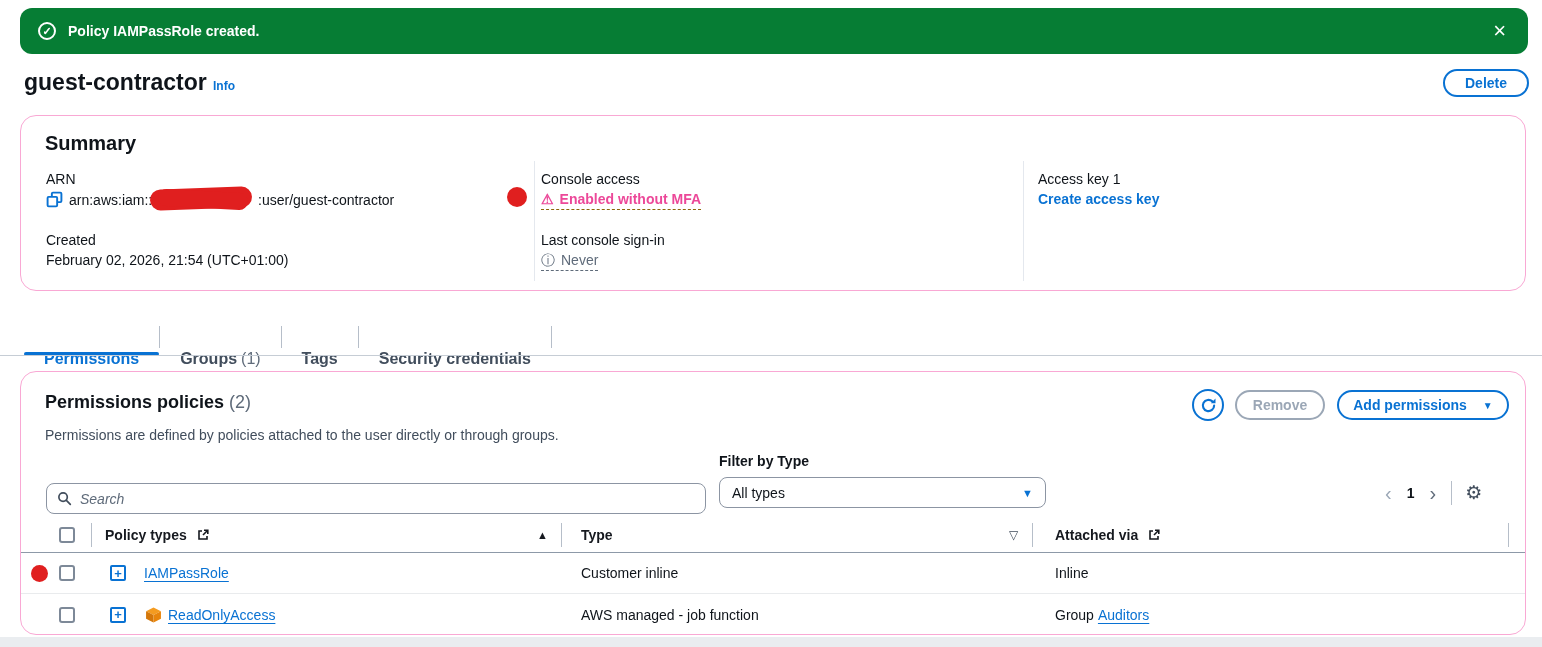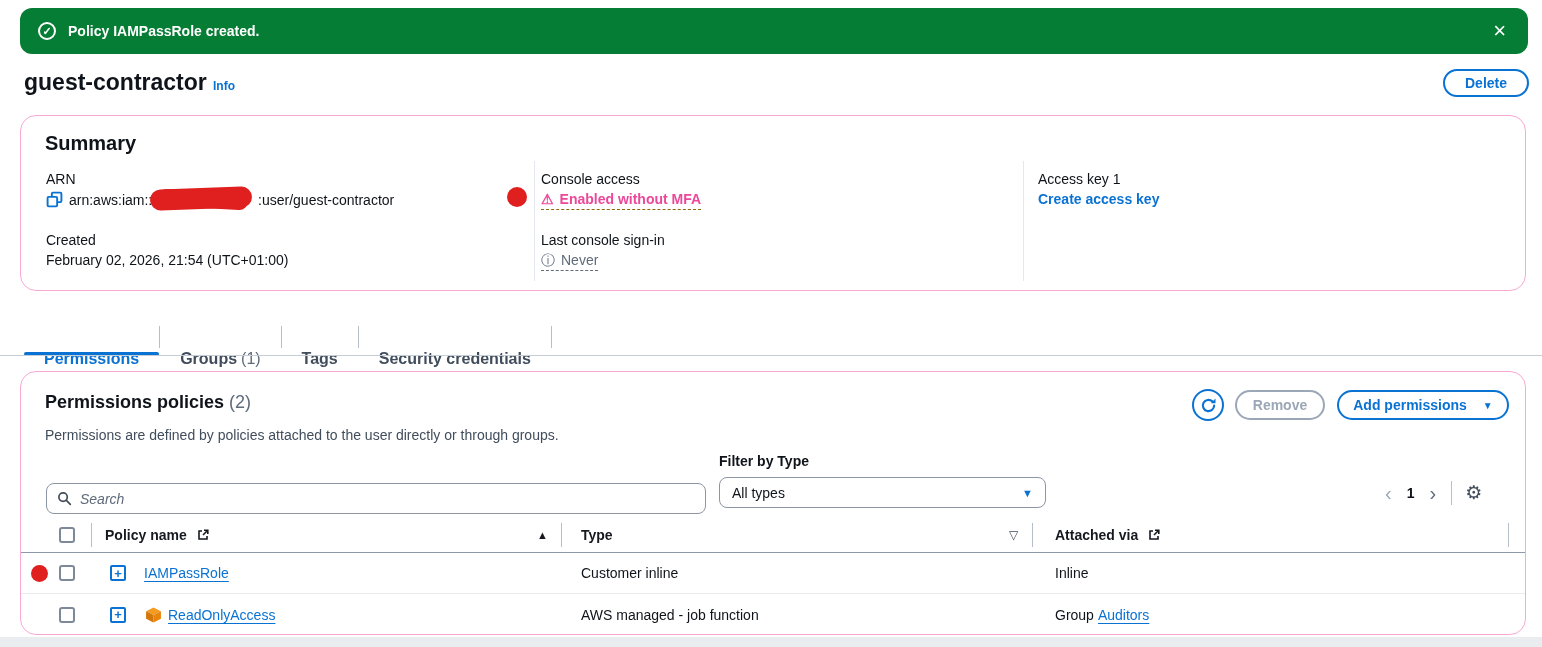--- a/index.html
+++ b/index.html
@@ -207,21 +207,21 @@
     <span class="pg-divider"></span>
     <span class="gear">⚙</span>
   </div>
 
   <div class="abs thead">
     <div class="cell" style="left:38px;">
         <div class="checkbox"></div>
       </div>
     <div class="v-div" style="left:70px;"></div>
     <div class="cell th-text" style="left:84px;">
-      <span>Policy name</span>
+      <span>Policy types</span>
       <span style="margin-left:6px; display:inline-flex; vertical-align:-1px;">
         <svg width="12" height="12" viewBox="0 0 12 12">
             <path d="M5 2H2v8h8V7" fill="none" stroke="#16191f" stroke-width="1.6"></path>
             <path d="M7 1.2h3.8V5" fill="none" stroke="#16191f" stroke-width="1.6"></path>
             <line x1="10.5" y1="1.5" x2="6" y2="6" stroke="#16191f" stroke-width="1.6"></line>
           </svg>
       </span>
     </div>
     <div class="cell sort-caret" style="left:516px;">▲</div>
     <div class="v-div" style="left:540px;"></div>

